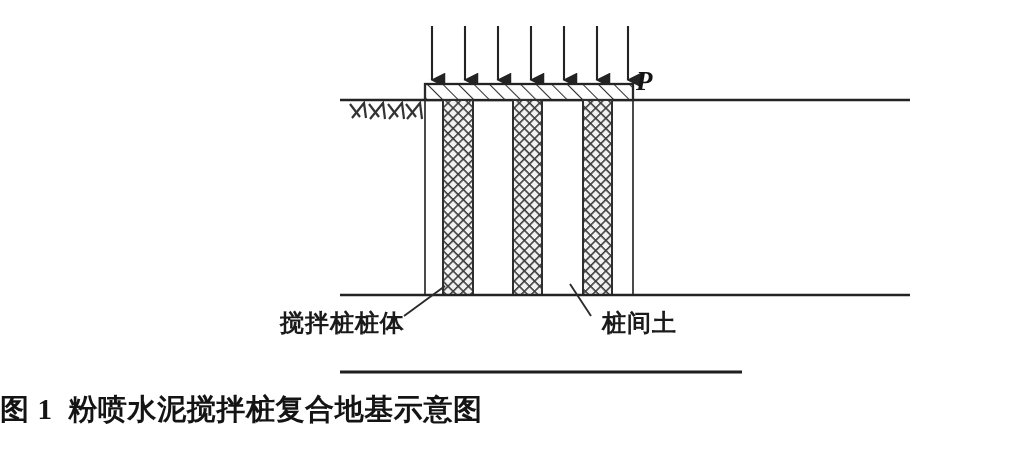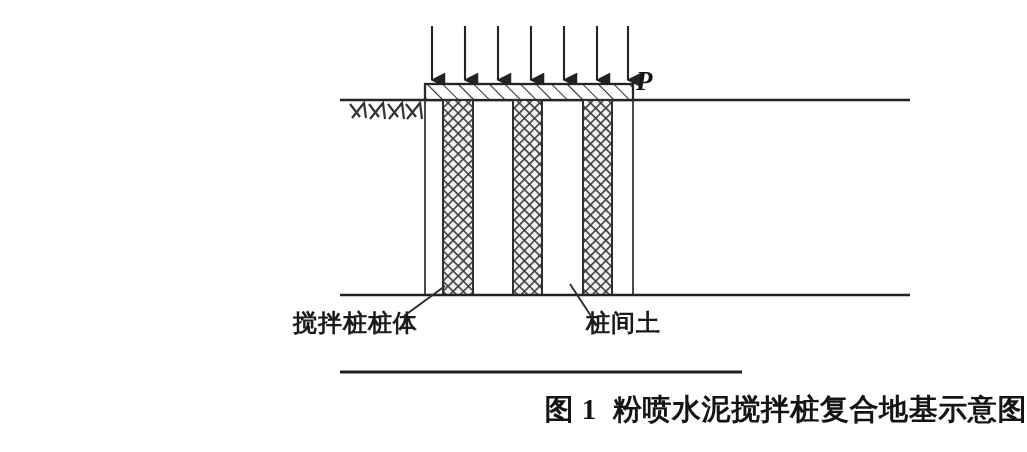--- a/index.html
+++ b/index.html
@@ -24,40 +24,40 @@
   }
   .cjk-label {
     position: absolute;
     font-family: "Liberation Serif", "DejaVu Serif", serif;
     font-weight: 700;
     color: #1a1a1a;
     white-space: nowrap;
     letter-spacing: 0.04em;
   }
   #label-pile-body {
-    left: 293px;
+    left: 280px;
     top: 307px;
     font-size: 24px;
   }
   #label-soil-between {
-    left: 586px;
+    left: 602px;
     top: 307px;
     font-size: 24px;
   }
   #label-underlying {
     left: 463px;
     top: 338px;
     font-size: 24px;
   }
   #caption {
     position: absolute;
     left: 0;
     top: 390px;
     width: 1027px;
-    text-align: right;
+    text-align: left;
     font-family: "Liberation Serif", "DejaVu Serif", serif;
     font-weight: 700;
     font-size: 29px;
     color: #141414;
     letter-spacing: 0.02em;
   }
   #caption .caption-num {
     margin-right: 0.55em;
   }
   #label-load-p {

